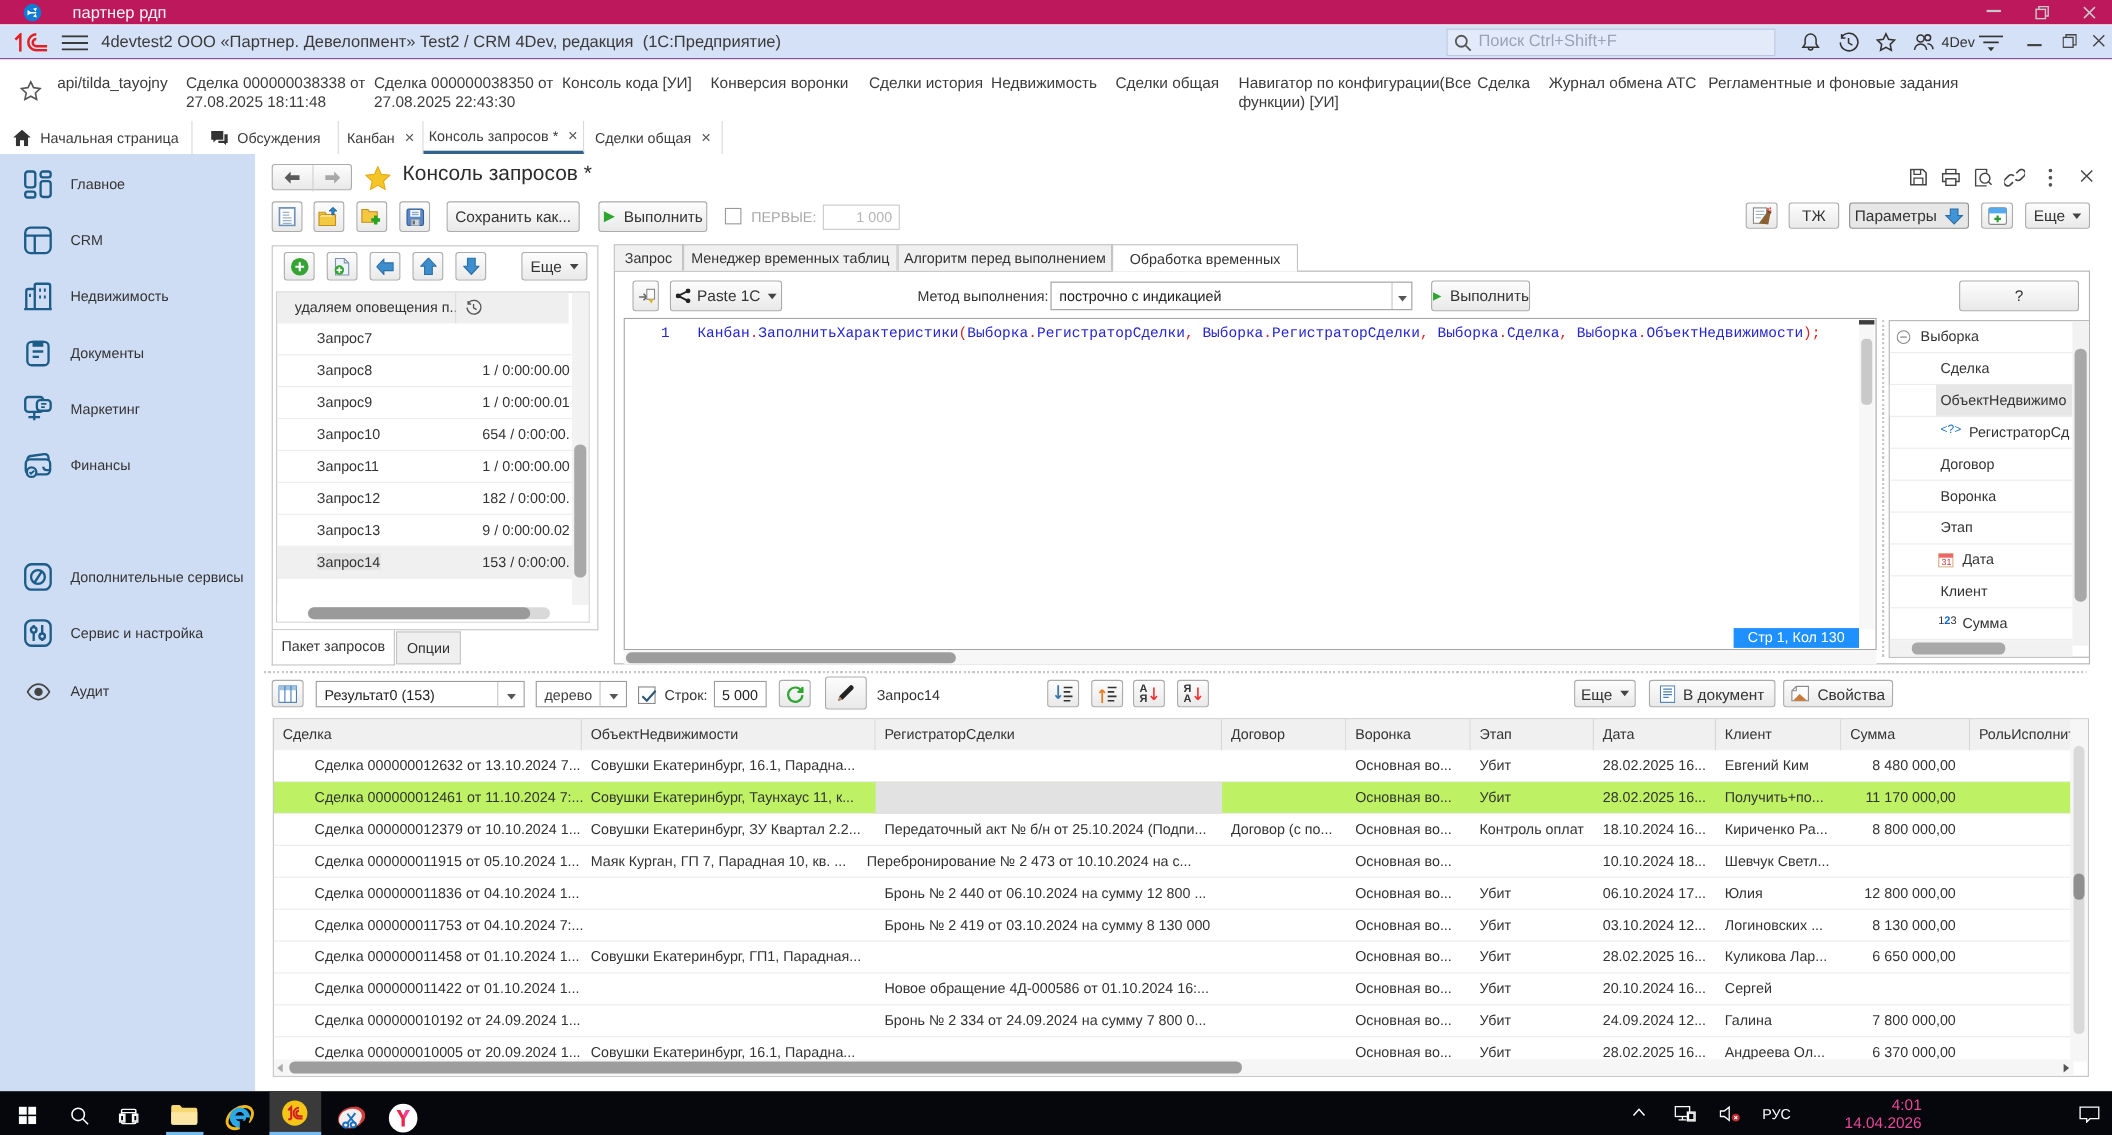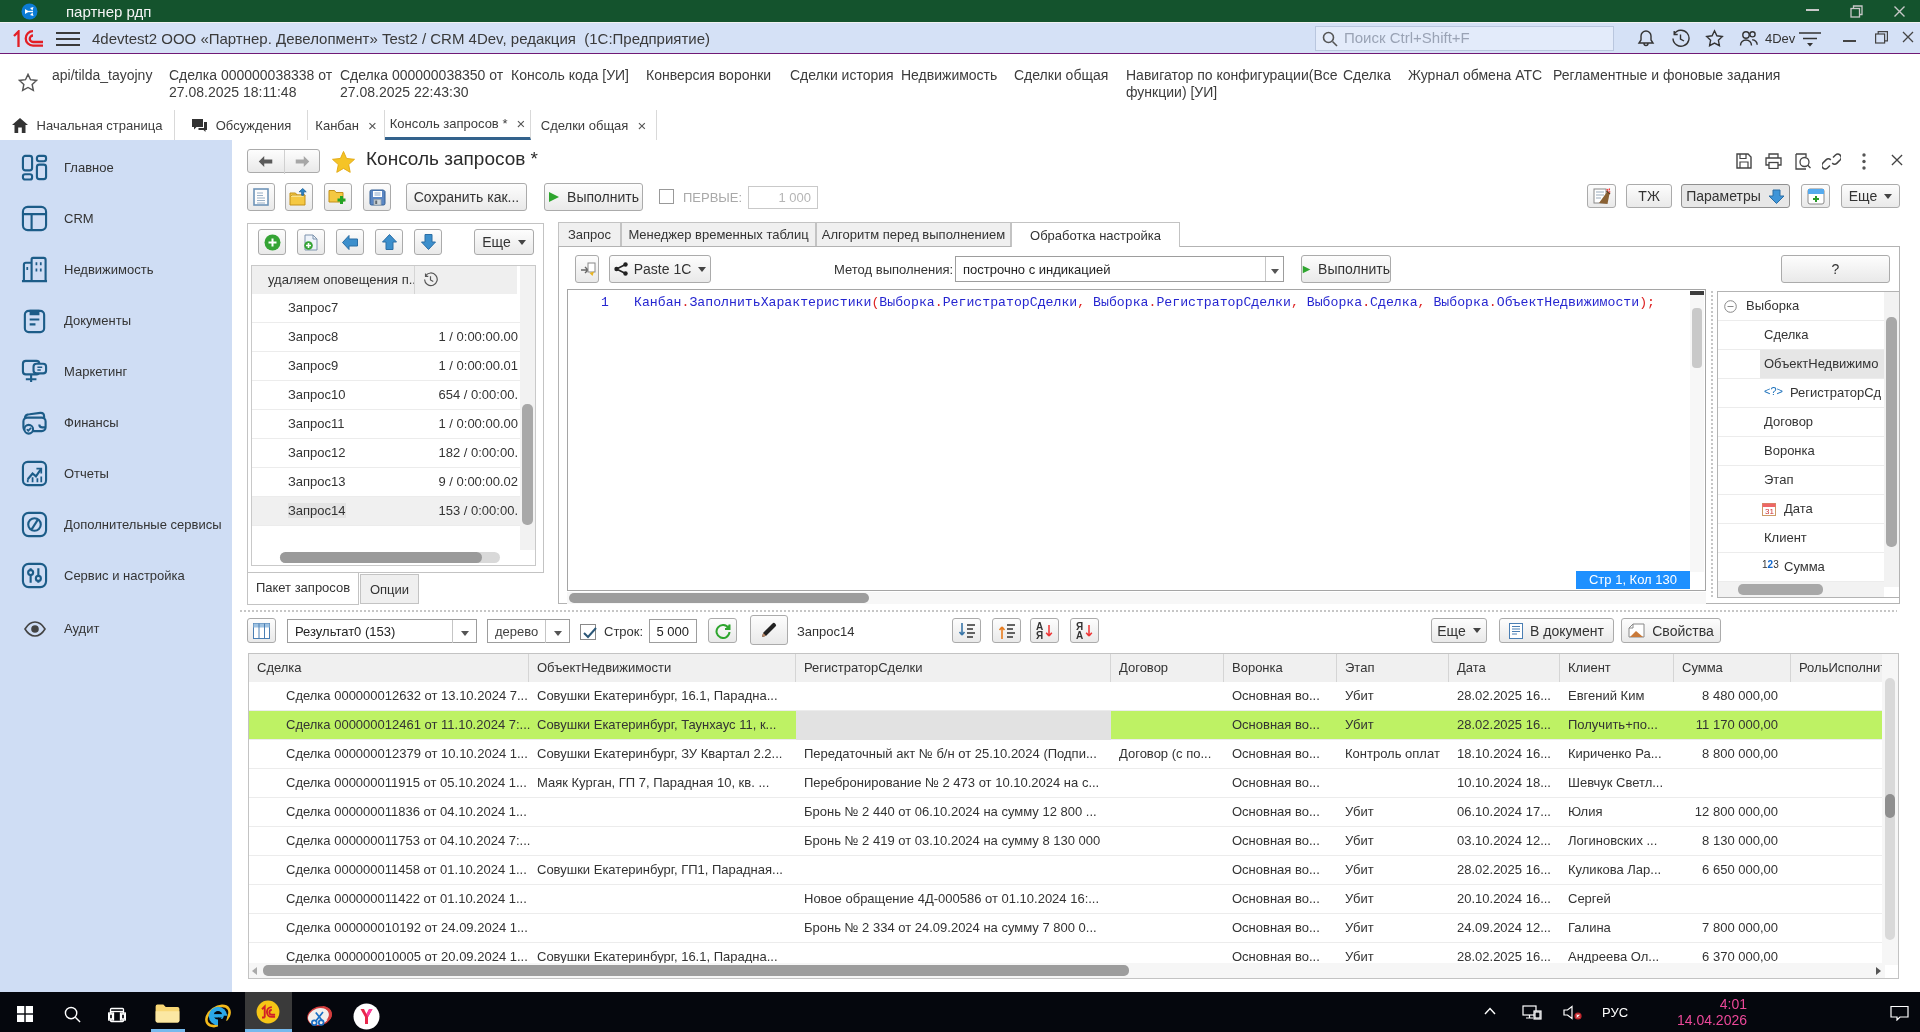--- a/index.html
+++ b/index.html
@@ -1,18 +1,18 @@
 <!DOCTYPE html>
 <html><head><meta charset="utf-8">
 <style>
 *{margin:0;padding:0;box-sizing:border-box}
 html,body{width:1920px;height:1032px;overflow:hidden;font-family:"Liberation Sans",sans-serif;background:#f1f1f1}
 .abs{position:absolute}
 
-#rdp{position:absolute;left:0;top:0;width:1920px;height:22px;background:#14532d;color:#fff}
+#rdp{position:absolute;left:0;top:0;width:1920px;height:22px;background:#be185d;color:#fff}
 
 #tbar{position:absolute;left:0;top:23px;width:1920px;height:31px;background:#d5e1f6;border-bottom:1px solid #701a75}
 
 #links{position:absolute;left:0;top:54px;width:1920px;height:56px;background:#fff;color:#3c3c3c}
 .lnk{position:absolute;top:0;font-size:14px;color:#3c3c3c;line-height:17px}
 
 #tabs{position:absolute;left:0;top:110px;width:1920px;height:30px;background:#fff}
 .tab{position:absolute;top:0;height:30px;font-size:13px;color:#3c3c3c;border-right:1px solid #d9d9d9;display:flex;align-items:center;justify-content:center}
 .tab .tx{margin-left:9px;font-size:15px;color:#555}
 .tactive{border-bottom:3px solid #33628c}
@@ -184,29 +184,20 @@
   <div class="sitem" style="top:269px">
     <svg class="sico" viewBox="0 0 28 28" fill="none" stroke="#1c5c88" stroke-width="2.2">
         <path d="M4 10 C4 7 6 5.5 9 5.5 L20 4 C23 3.8 24 5.5 24 8 V10"></path>
         <rect x="2.5" y="9" width="23" height="14" rx="4"></rect>
         <path d="M19 16 a3 3 0 0 0 3 3 h3.5"></path>
         <circle cx="8" cy="21" r="4.5" fill="#cfddf4"></circle>
         <path d="M6 21 l1.5 1.5 L10.5 19.5" stroke-width="1.8"></path>
       </svg>
     <span class="slbl">Финансы</span>
   </div>
-  <div class="sitem" style="top:320px">
-    <svg class="sico" viewBox="0 0 28 28" fill="none" stroke="#1c5c88" stroke-width="2.2">
-        <rect x="2" y="2" width="24" height="24" rx="5"></rect>
-        <path d="M7 20 L12 14 L15.5 17 L21 9"></path>
-        <path d="M21 14 V9 h-5" stroke-width="1.8"></path>
-        <path d="M7 23 v-3 M12 23 v-5 M17 23 v-4 M21 23 v-6" stroke-width="1.8"></path>
-      </svg>
-    <span class="slbl">Отчеты</span>
-  </div>
   <div class="sitem" style="top:371px">
     <svg class="sico" viewBox="0 0 28 28" fill="none" stroke="#1c5c88" stroke-width="2.2">
         <rect x="2" y="2" width="24" height="24" rx="6"></rect>
         <circle cx="14" cy="14" r="6.5"></circle>
         <path d="M17.5 9 L11 19"></path>
       </svg>
     <span class="slbl">Дополнительные сервисы</span>
   </div>
   <div class="sitem" style="top:422px">
     <svg class="sico" viewBox="0 0 28 28" fill="none" stroke="#1c5c88" stroke-width="2.2">
@@ -404,21 +395,21 @@
           <span class="abs arg" style="right:22px;top:3px"></span>
         </div>
     </div>
   </div>
   <div class="abs" style="left:15px;top:433px;width:112px;height:32px;background:#fff;border:1px solid #c3c3c3;border-top:0;font-size:13px;color:#333;text-align:center;line-height:30px">Пакет запросов</div>
   <div class="abs" style="left:128px;top:434px;width:59px;height:30px;background:#efefef;border:1px solid #c3c3c3;font-size:13px;color:#333;text-align:center;line-height:29px">Опции</div>
 
   <div class="mtab" style="left:326px;width:63px">Запрос</div>
   <div class="mtab" style="left:389px;width:195px">Менеджер временных таблиц</div>
   <div class="mtab" style="left:584px;width:195px">Алгоритм перед выполнением</div>
-  <div class="mtab mtsel" style="left:779px;width:169px">Обработка настройка</div>
+  <div class="mtab mtsel" style="left:779px;width:169px">Обработка временных</div>
 
   <div class="abs" style="left:326px;top:106px;width:1342px;height:358px;background:#fff;border:1px solid #b3b3b3">
     <div class="btn" style="left:16px;top:8px;width:24px;height:28px">
         <svg width="17" height="17" viewBox="0 0 17 17">
           <path d="M2 9 h6 M6 6 l3 3 l-3 3" stroke="#666" stroke-width="1.4" fill="none"></path>
           <rect x="9" y="2" width="7" height="9" fill="#fff" stroke="#888"></rect>
           <path d="M10.5 12 l3 3 l1.5 -4.5 z" fill="#e8b420" stroke="#a a"></path>
         </svg>
       </div>
     <div class="btn" style="left:50px;top:8px;width:102px;height:28px"><svg width="14" height="14" viewBox="0 0 14 14" style="margin-right:6px">
@@ -551,21 +542,21 @@
         <span class="rtc" style="left:870px">Договор (с по...</span>
         <span class="rtc" style="left:983px">Основная во...</span>
         <span class="rtc" style="left:1096px">Контроль оплат</span>
         <span class="rtc" style="left:1208px">18.10.2024 16...</span>
         <span class="rtc" style="left:1319px">Кириченко Ра...</span>
         <span class="rtc" style="left:1425px;width:104px;text-align:right">8 800 000,00</span>
       </div>
     <div class="rtr" style="top:115px">
         <span class="rtc" style="left:37px">Сделка 000000011915 от 05.10.2024 1...</span>
         <span class="rtc" style="left:288px">Маяк Курган, ГП 7, Парадная 10, кв. ...</span>
-        <span class="rtc" style="left:555px">Перебронирование № 2 473 от 10.10.2024 на с...</span>
+        <span class="rtc" style="left:539px">Перебронирование № 2 473 от 10.10.2024 на с...</span>
         <span class="rtc" style="left:983px">Основная во...</span>
         <span class="rtc" style="left:1208px">10.10.2024 18...</span>
         <span class="rtc" style="left:1319px">Шевчук Светл...</span>
       </div>
     <div class="rtr" style="top:144px">
         <span class="rtc" style="left:37px">Сделка 000000011836 от 04.10.2024 1...</span>
         <span class="rtc" style="left:555px">Бронь № 2 440 от 06.10.2024 на сумму 12 800 ...</span>
         <span class="rtc" style="left:983px">Основная во...</span>
         <span class="rtc" style="left:1096px">Убит</span>
         <span class="rtc" style="left:1208px">06.10.2024 17...</span>

